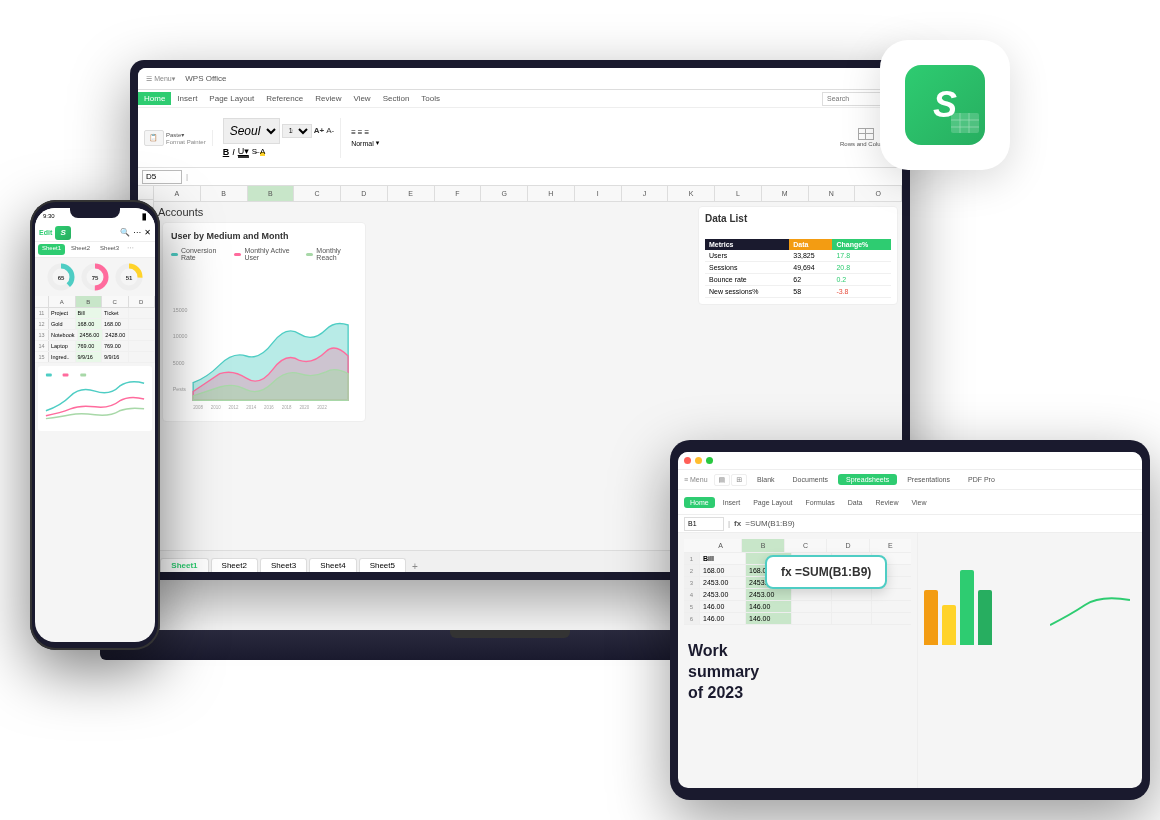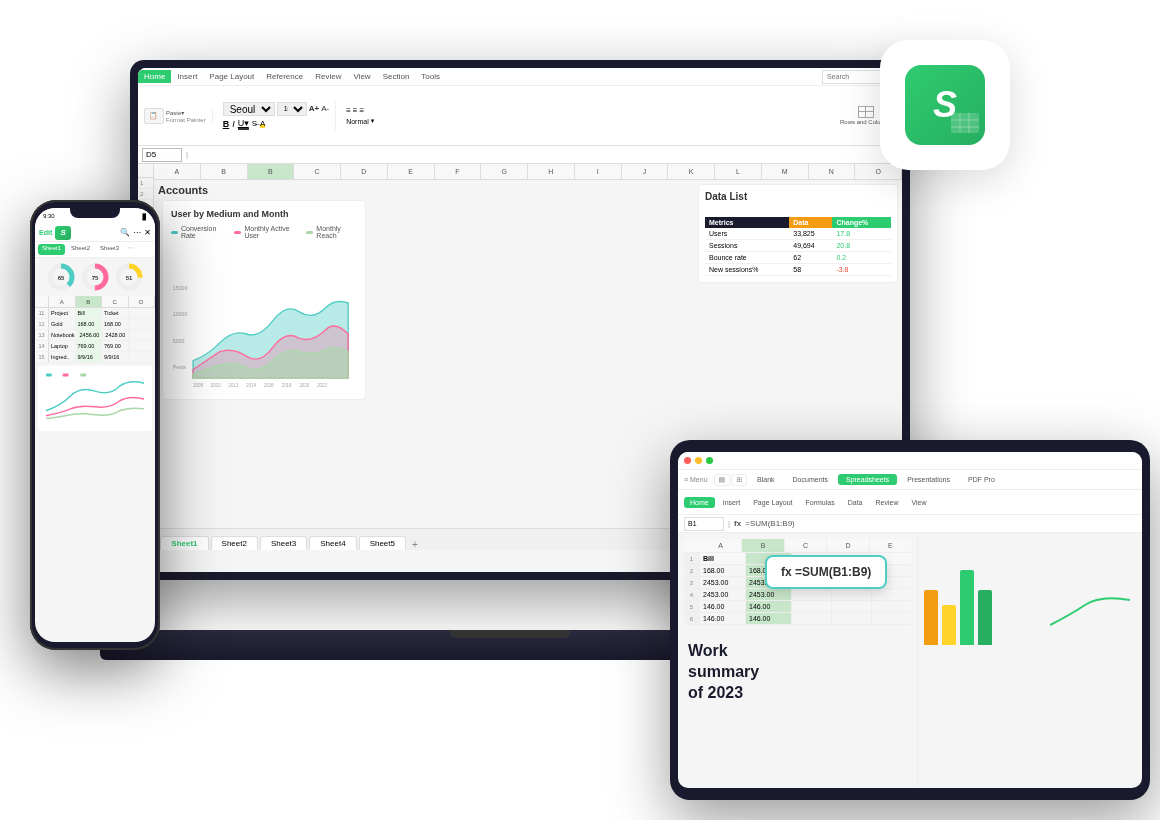--- a/index.html
+++ b/index.html
@@ -618,20 +618,25 @@
         </svg>
       </div>
     </div>
   </div>
 
   <div class="laptop">
     <div class="laptop-screen-outer">
       <div class="laptop-screen-inner">
         <div class="wps-ui">
 
+          <div class="wps-titlebar">
+            <span style="font-size:7px; color:#888;">☰ Menu▾</span>
+            <span style="font-size:8px; color:#555; margin-left:4px;">WPS Office</span>
+            <span style="margin-left:auto; color:#aaa; font-size:8px;">✕</span>
+          </div>
 
           <div style="height:18px; background:white; display:flex; align-items:center; gap:0; border-bottom:1px solid #eee; font-size:8px;">
             <span style="padding:2px 6px; background:#2ecc71; color:white; font-size:8px;">Home</span>
             <span style="padding:2px 6px; color:#555;">Insert</span>
             <span style="padding:2px 6px; color:#555;">Page Layout</span>
             <span style="padding:2px 6px; color:#555;">Reference</span>
             <span style="padding:2px 6px; color:#555;">Review</span>
             <span style="padding:2px 6px; color:#555;">View</span>
             <span style="padding:2px 6px; color:#555;">Section</span>
             <span style="padding:2px 6px; color:#555;">Tools</span>
@@ -643,21 +648,21 @@
               <div style="display:flex; align-items:center; gap:2px; font-size:7px;">
                 <div style="width:20px; height:16px; background:#f5f5f5; border:1px solid #ddd; border-radius:2px; display:flex;align-items:center;justify-content:center;font-size:7px;">📋</div>
                 <div style="display:flex;flex-direction:column;gap:1px;">
                   <span style="font-size:6px; color:#555;">Paste▾</span>
                   <span style="font-size:6px; color:#888;">Format Painter</span>
                 </div>
               </div>
             </div>
             <div style="display:flex; flex-direction:column; padding:0 6px; border-right:1px solid #eee; gap:2px;">
               <div style="display:flex; align-items:center; gap:2px;">
-                <select style="font-size:10px; height:14px; border:1px solid #ddd; padding:0 2px;">
+                <select style="font-size:12px; height:26px; border:1px solid #ddd; padding:0 2px;font-style:italic;">
                   <option>Seoul</option>
                 </select>
                 <select style="font-size:7px; height:14px; width:30px; border:1px solid #ddd; padding:0 2px;">
                   <option>10</option>
                 </select>
                 <span style="font-size:8px; font-weight:bold; color:#333;">A+</span>
                 <span style="font-size:8px; color:#333;">A-</span>
               </div>
               <div style="display:flex; align-items:center; gap:3px;">
                 <span style="font-size:9px; font-weight:bold; text-decoration:underline;">B</span>
@@ -730,21 +735,21 @@
                 <div class="col-header" style="font-size:7px; color:#555;">L</div>
                 <div class="col-header" style="font-size:7px; color:#555;">M</div>
                 <div class="col-header" style="font-size:7px; color:#555;">N</div>
                 <div class="col-header" style="font-size:7px; color:#555;">O</div>
               </div>
 
               <div style="flex:1; overflow:hidden; position:relative; display:flex;">
 
                 <div style="width:220px; flex-shrink:0; padding:4px;">
 
-                  <div style="font-size:11px; font-weight:bold; color:#333; margin-bottom:4px;">Accounts</div>
+                  <div style="font-size:11px; font-weight:normal; color:#333; margin-bottom:4px;">Accounts</div>
 
 
                   <div class="chart-area">
                     <div class="chart-title">User by Medium and Month</div>
                     <div class="chart-legend">
                       <div class="legend-item">
                         <div class="legend-dot" style="background:#4ecdc4;"></div>
                         <span>Conversion Rate</span>
                       </div>
                       <div class="legend-item">

